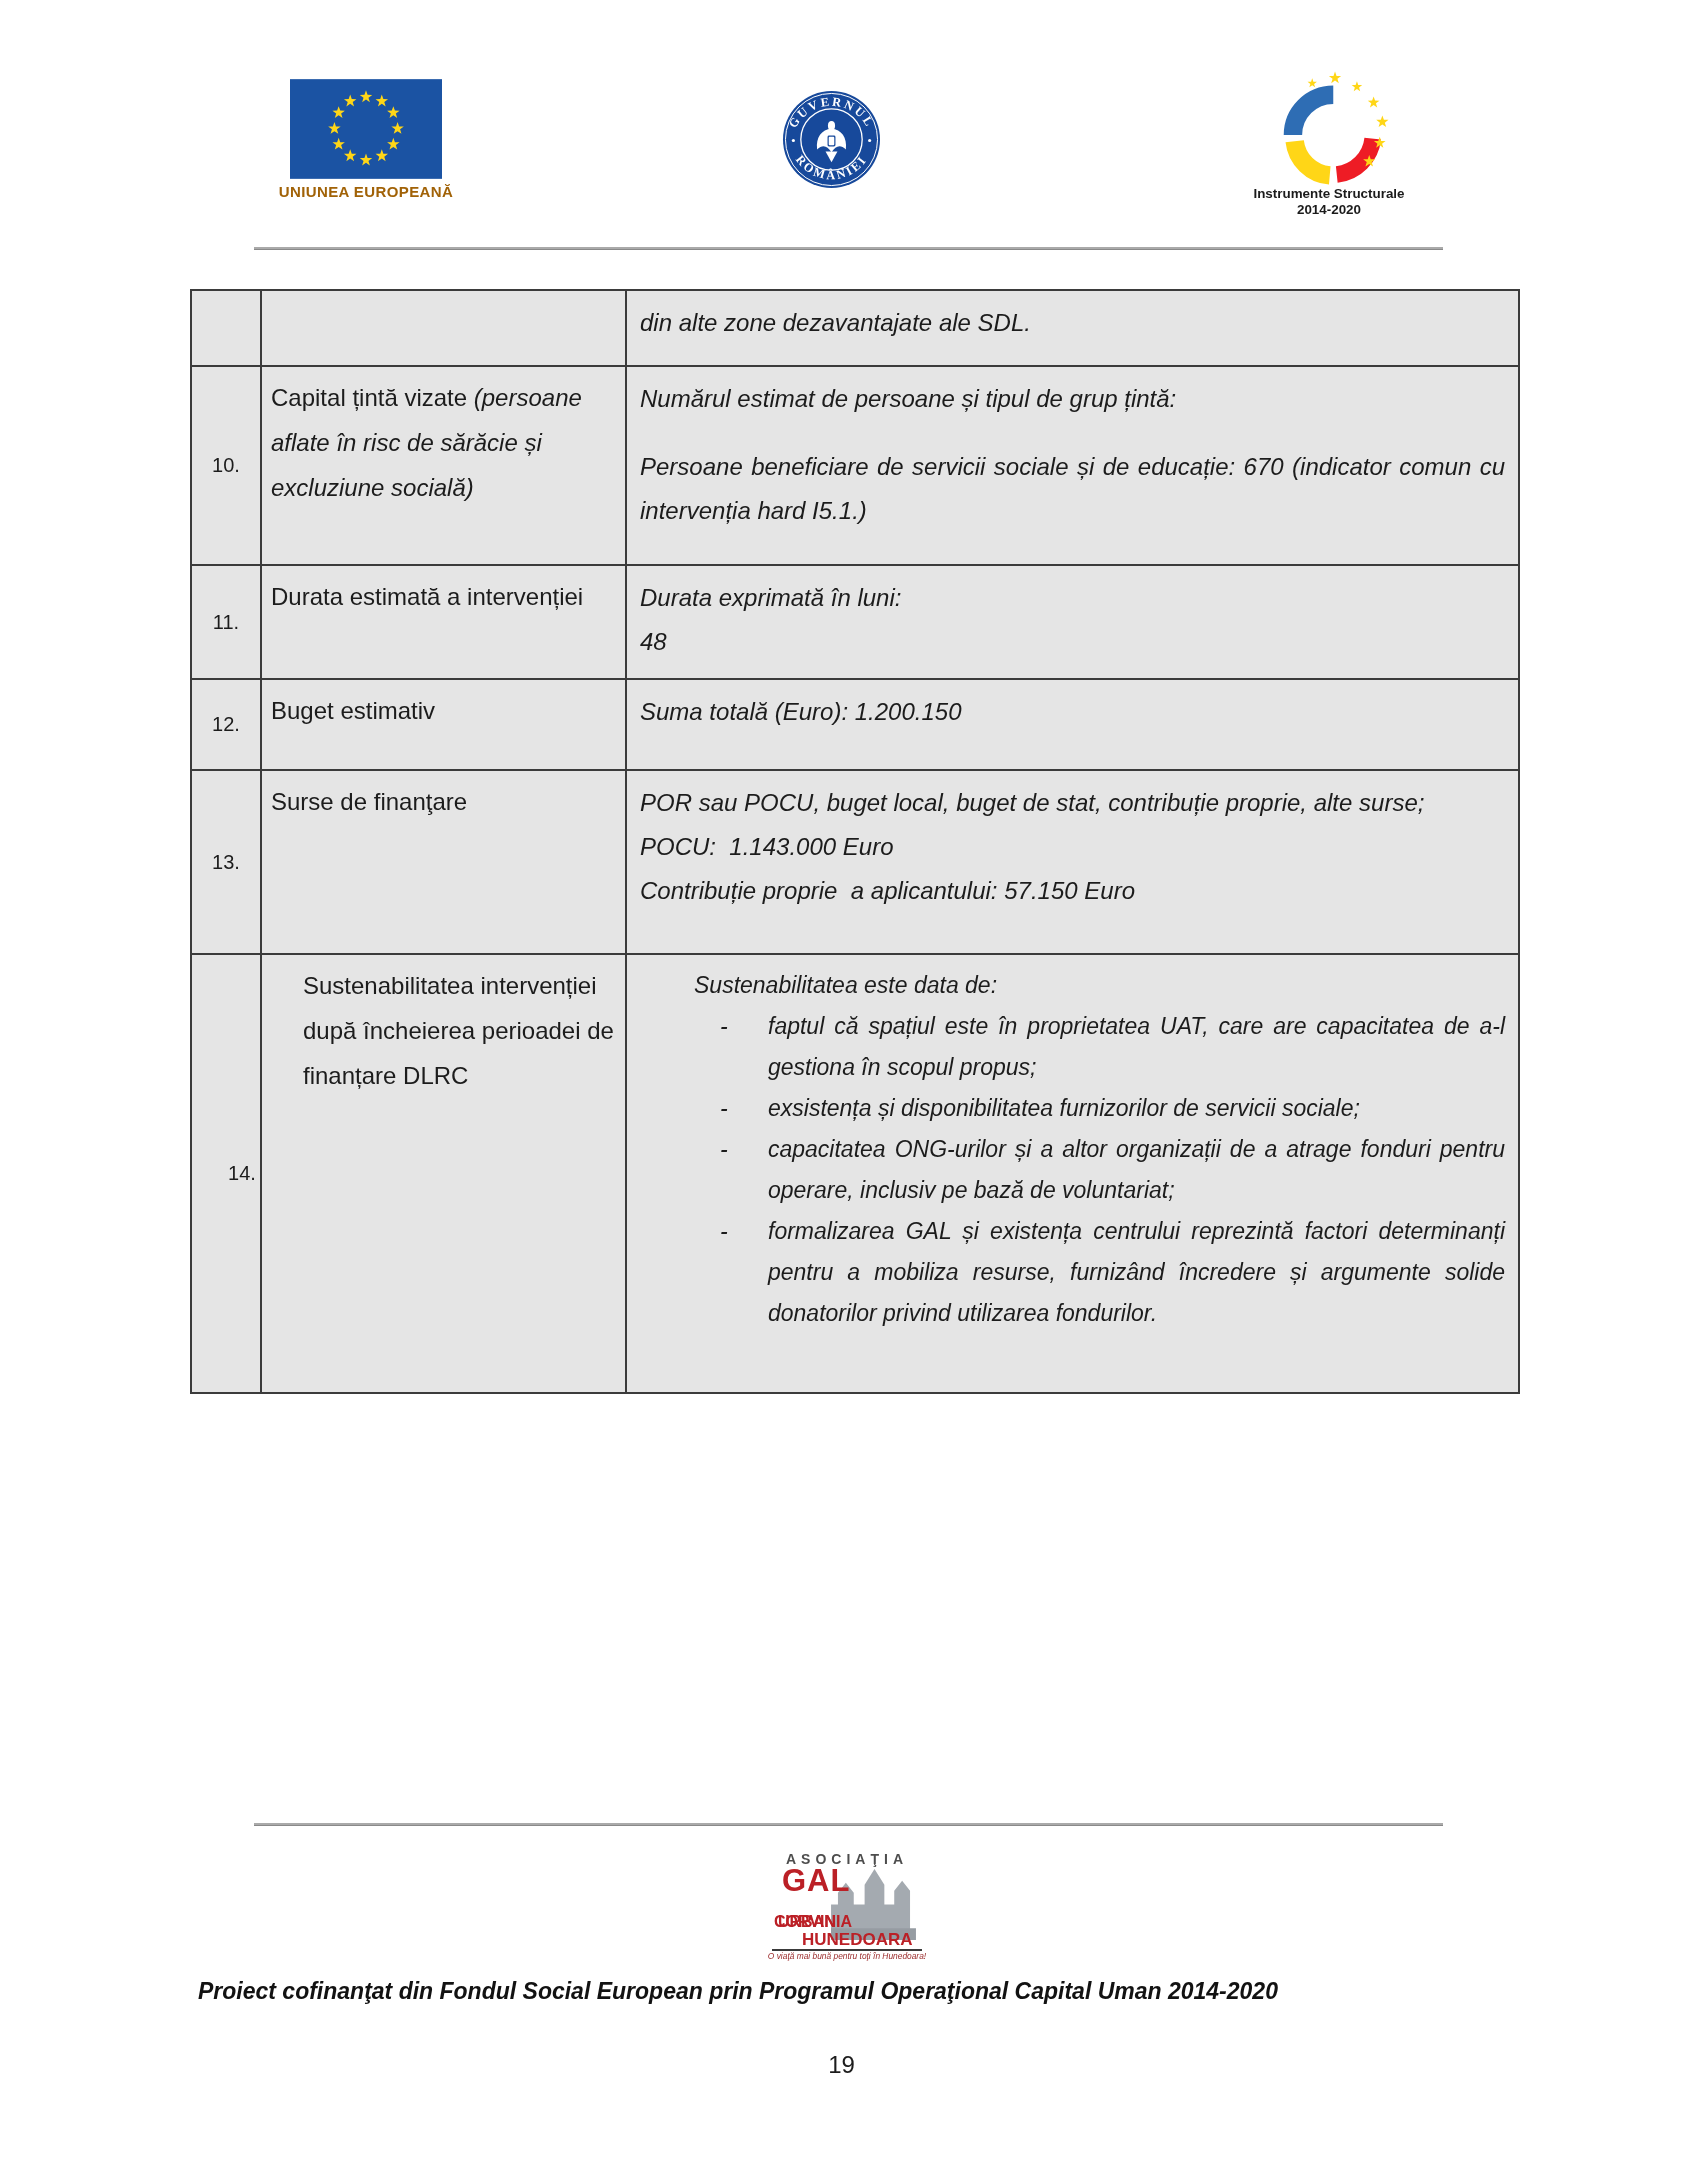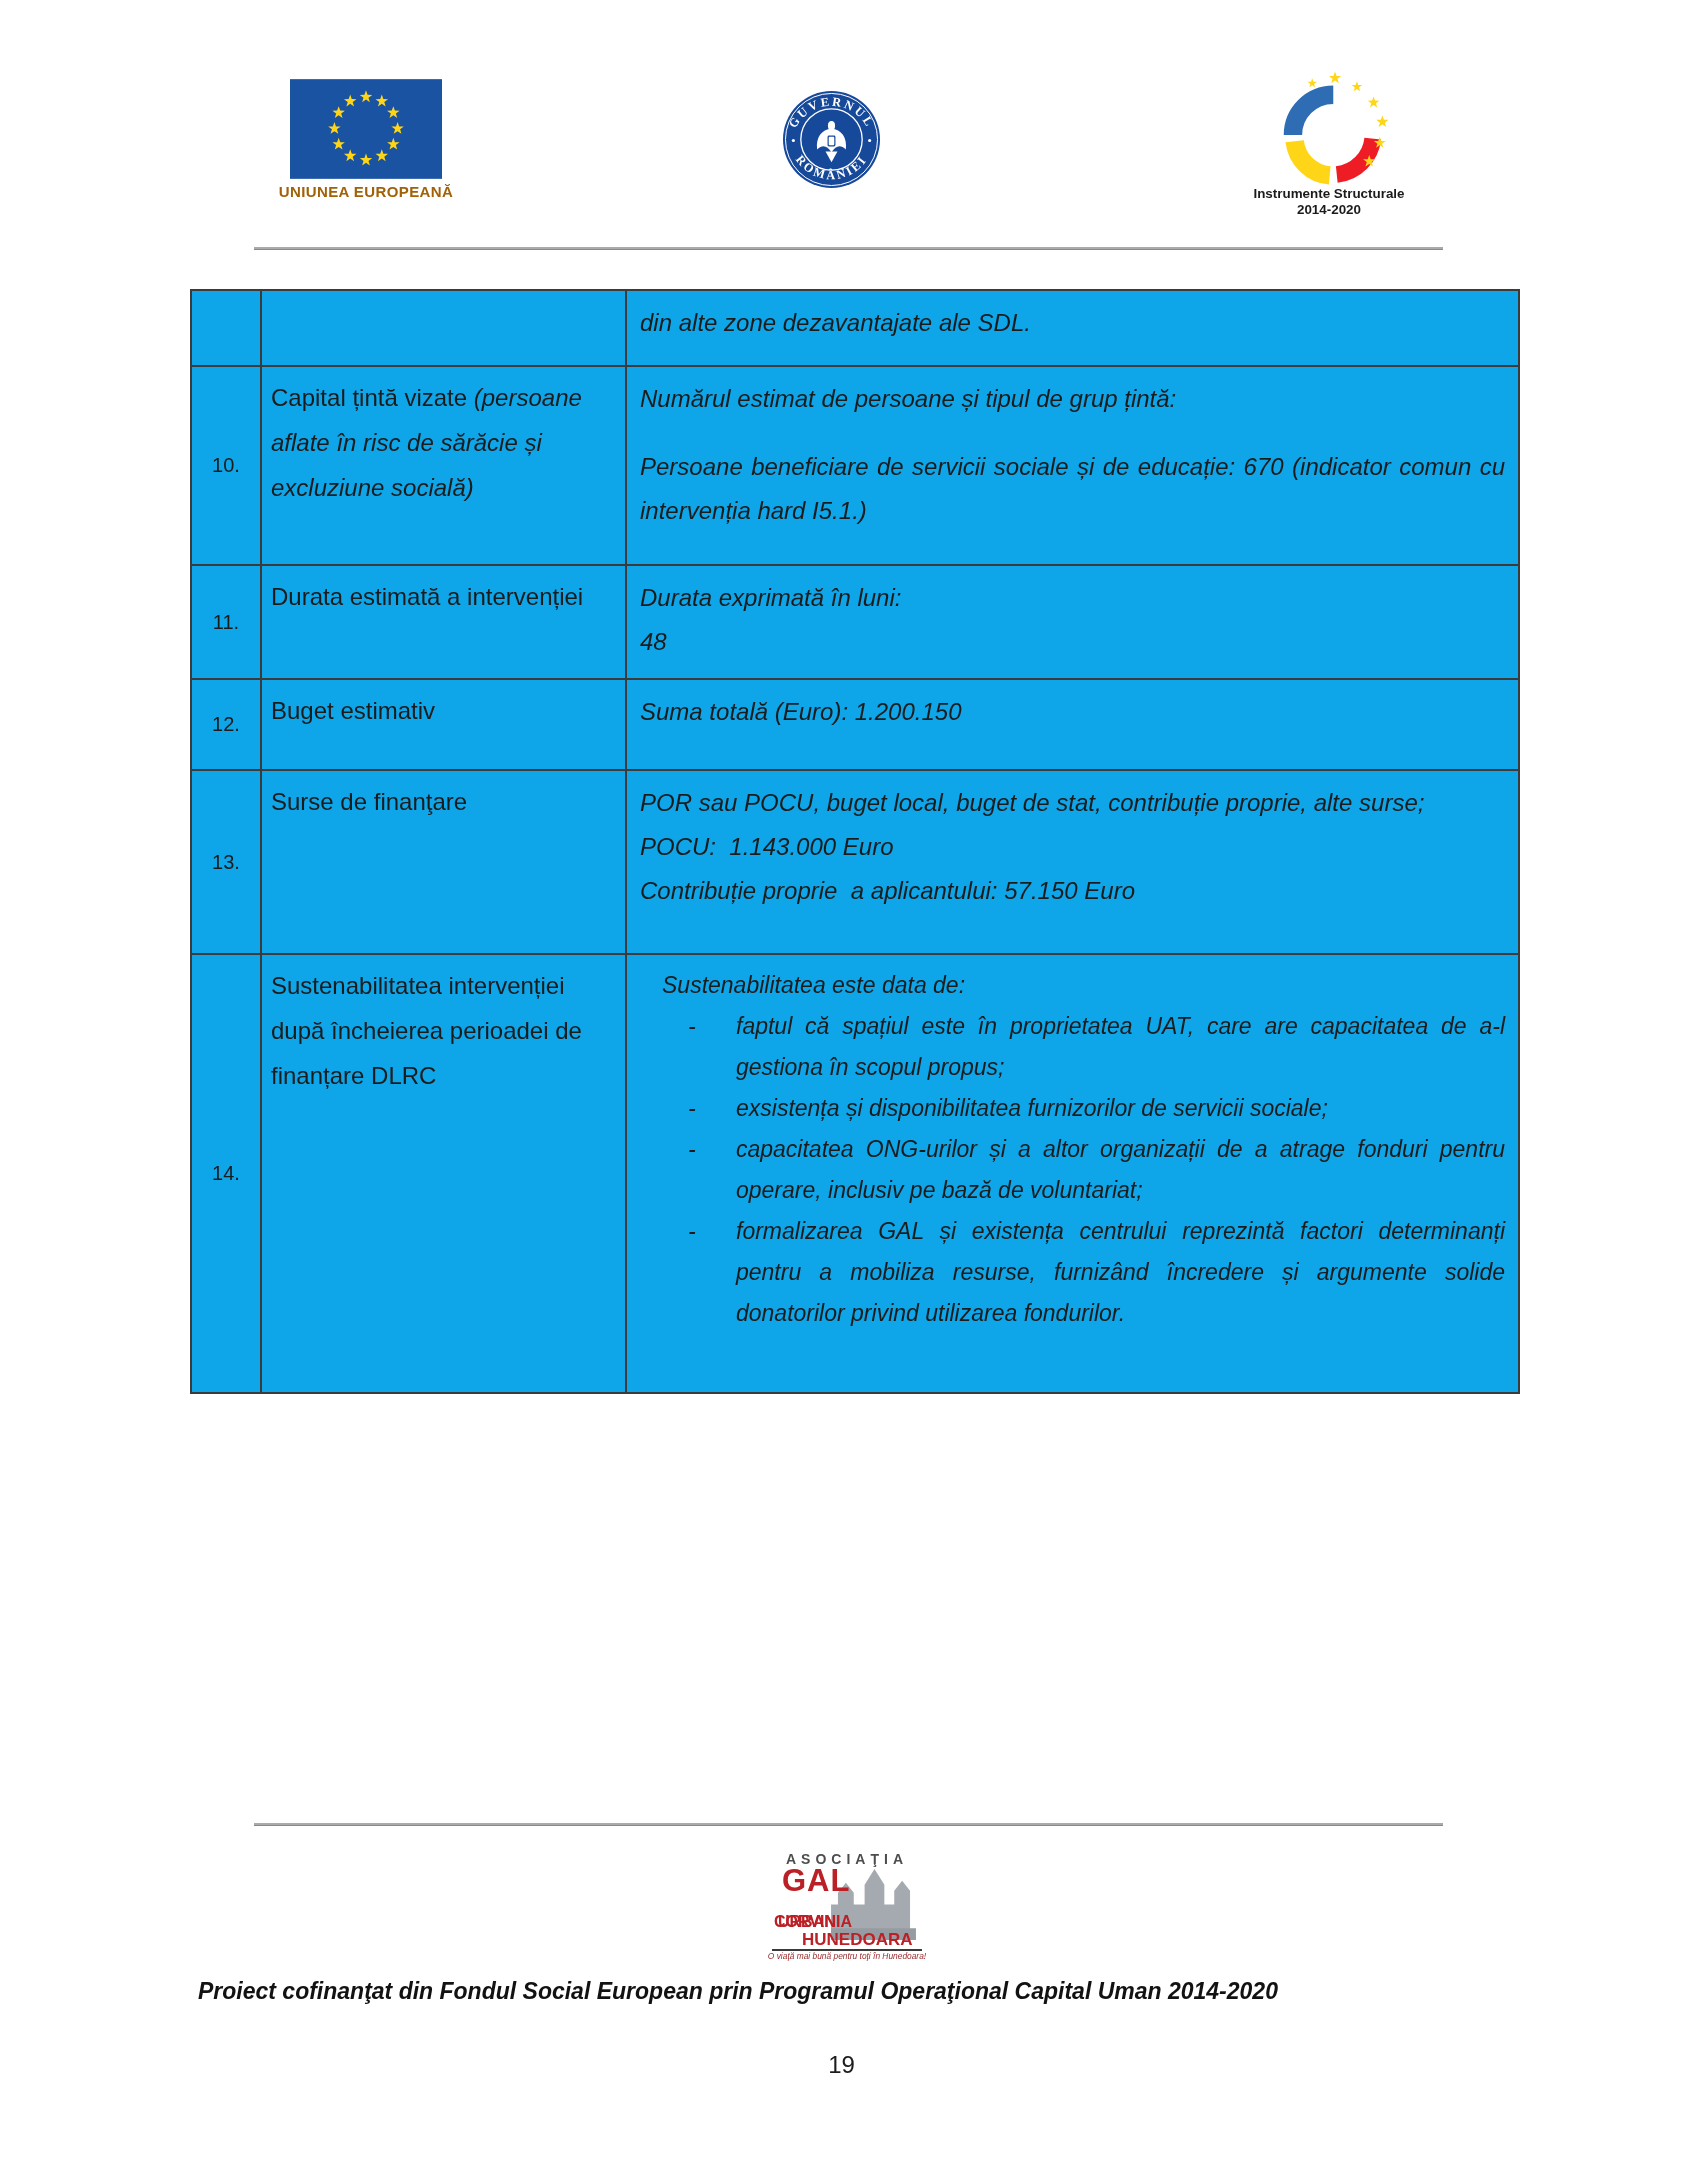--- a/index.html
+++ b/index.html
@@ -22,24 +22,24 @@
 
   .rule { position:absolute; left:254px; width:1189px; height:3px;
     background:#aaaaaa; border-bottom:1px solid #8a8a8a; }
   .rule-top { top:247px; }
   .rule-bottom { top:1823px; }
 
   
   .tbl { position:absolute; left:190px; top:289px; width:1330px; height:1105px;
     display:grid; grid-template-columns:70px 365px 1fr;
     grid-template-rows:76px 199px 114px 91px 184px 1fr;
-    border:2px solid #3b3b3b; background:#0ea5e9; }
+    border:2px solid #3b3b3b; background:#e5e5e5; }
   .cell { border-right:2px solid #3b3b3b; border-bottom:2px solid #3b3b3b; overflow:hidden; }
   .cell.last-col { border-right:none; }
-  .cell.last-row { border-bottom:none; }
+  .cell.last-row { border-bottom:none;margin-left:32px; }
   .c1 { display:flex; align-items:center; justify-content:center; font-size:20px; }
   .c2 { padding:8px 8px 0 9px; font-size:24px; line-height:45px; }
   .c2 .it { font-style:italic; }
   .c3 { padding:10px 13px 0 13px; font-size:24px; line-height:44px; font-style:italic; }
   .c3 .just { text-align:justify; }
   .c3 .gap { margin-top:24px; }
   .c3.tight { line-height:41px; font-size:23px; }
   .c3 .indent { padding-left:22px; }
   .blist { list-style:none; padding-left:48px; }
   .blist li { display:flex; }

